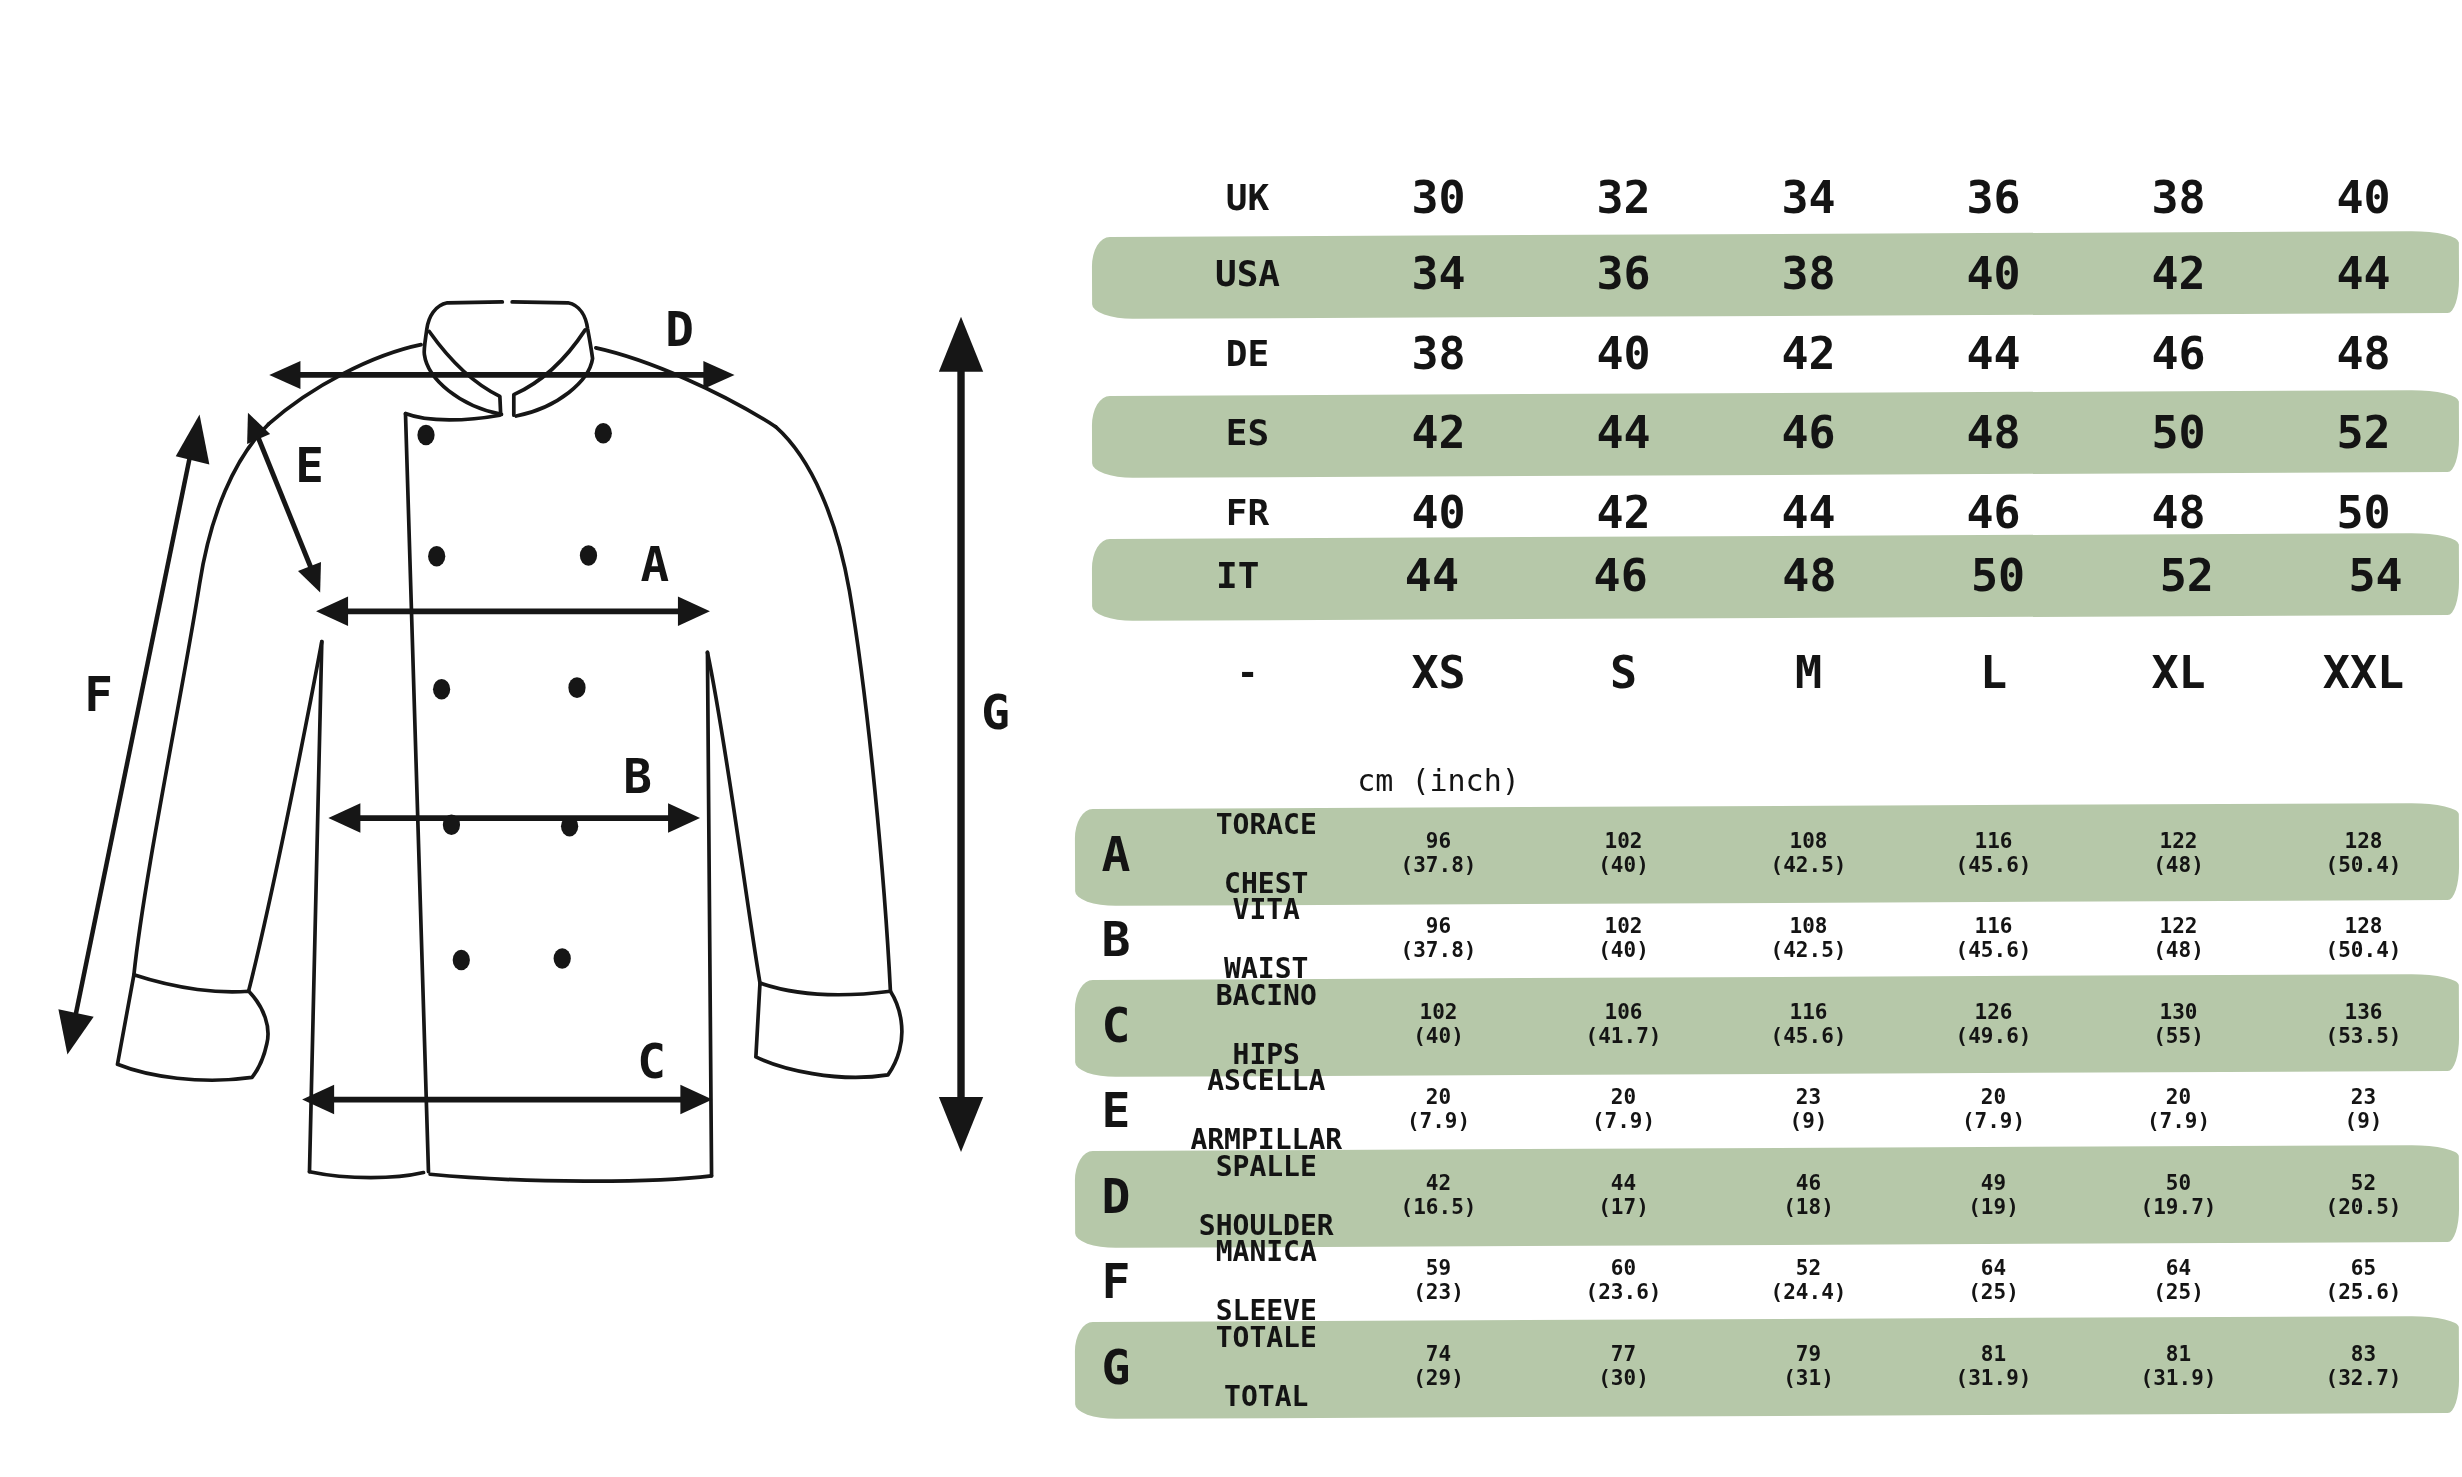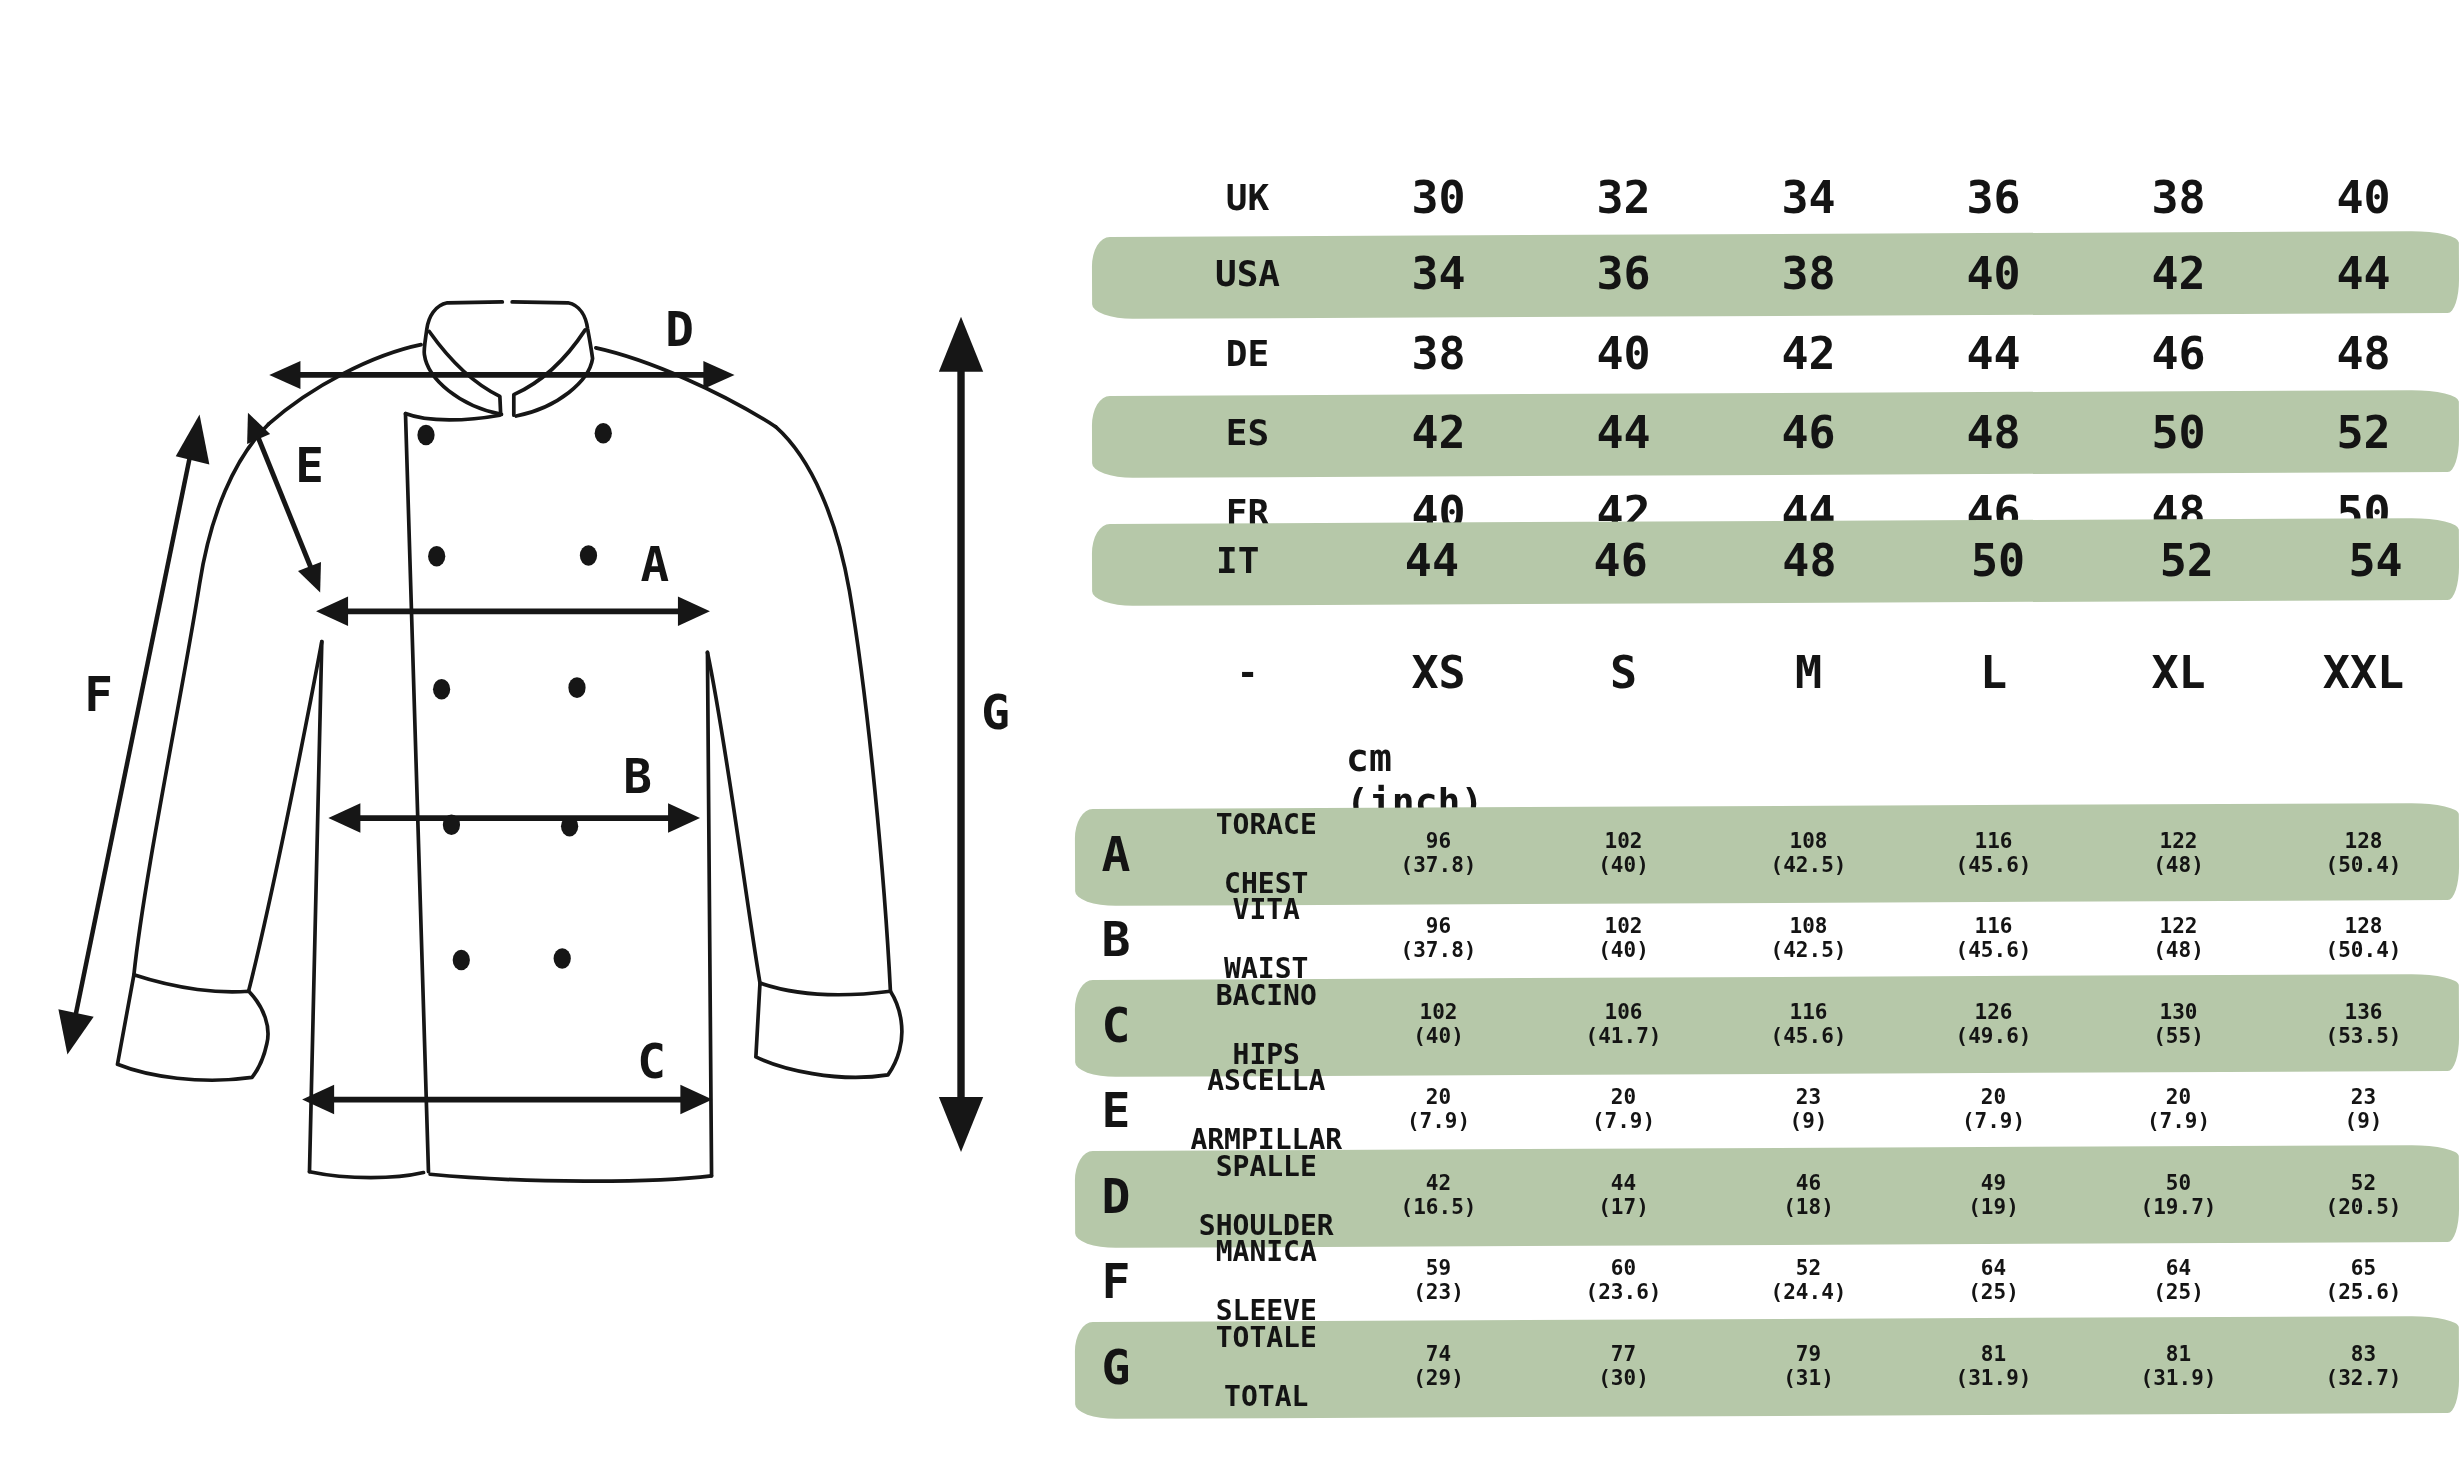--- a/index.html
+++ b/index.html
@@ -26,21 +26,21 @@
   .hl::before{content:"";position:absolute;inset:-2.5px 0;background:#b6c8a9;
     border-radius:18px 48px 11.5px 41px / 29.5px 11.5px 34px 14.8px;transform:rotate(-0.25deg);}
   .cell{position:relative;display:flex;flex-direction:column;align-items:center;justify-content:center;
     text-align:center;line-height:1.13;}
   .size-label{width:254px;padding-left:57px;box-sizing:border-box;font-size:36px;font-weight:700;}
   .size-val{width:185px;font-size:45px;font-weight:700;}
   .m-letter{width:82px;font-size:48px;font-weight:700;}
   .m-label{width:189px;padding-left:29.5px;box-sizing:border-box;font-size:28px;font-weight:700;gap:27px;}
   .m-val{width:185px;font-size:21px;font-weight:700;}
   .unit-label{position:absolute;left:1346px;top:757px;width:185px;height:46px;
-    display:flex;align-items:center;justify-content:center;font-size:38px;font-weight:700;}
+    display:flex;align-items:center;justify-content:center;font-size:30px;font-weight:400;}
 </style>
 </head>
 <body>
 
 <div class="canvas">
 
   <svg class="jacket" viewBox="0 0 1300 1800" xmlns="http://www.w3.org/2000/svg">
     <g>
 
       <path class="ln" d="M 612,368 L 545,369 C 530,372 522,386 520,401 C 518,416 516,426 517,432 C 521,462 560,495 611,505"></path>
@@ -177,21 +177,21 @@
       </div>
       <div class="t-row size-row" style="top: 475px;">
         <div class="cell size-label">FR</div>
         <div class="cell size-val">40</div>
         <div class="cell size-val">42</div>
         <div class="cell size-val">44</div>
         <div class="cell size-val">46</div>
         <div class="cell size-val">48</div>
         <div class="cell size-val">50</div>
       </div>
-      <div class="t-row size-row hl" style="top: 523px; gap: 22px;">
+      <div class="t-row size-row hl" style="top: 538px; gap: 22px;">
         <div class="cell size-label">IT</div>
         <div class="cell size-val">44</div>
         <div class="cell size-val">46</div>
         <div class="cell size-val">48</div>
         <div class="cell size-val">50</div>
         <div class="cell size-val">52</div>
         <div class="cell size-val">54</div>
       </div>
       <div class="t-row size-row" style="top: 635px;">
         <div class="cell size-label">-</div>

